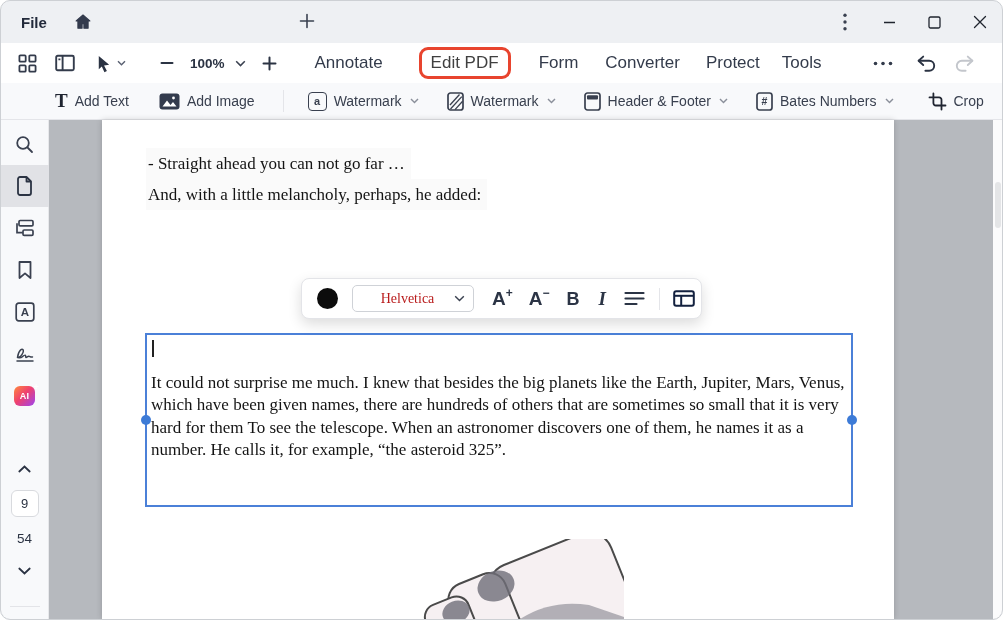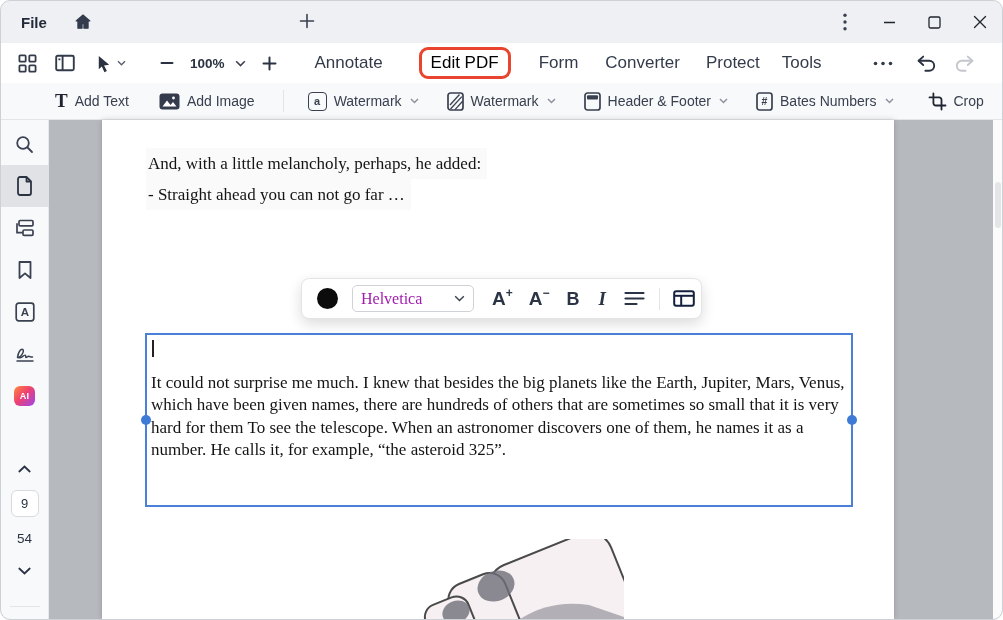--- a/index.html
+++ b/index.html
@@ -20,21 +20,21 @@
   .win-controls{ position:absolute; right:0; top:0; height:42px; display:flex; align-items:center; }
   .win-controls > div{ width:45px; height:42px; display:flex; align-items:center; justify-content:center; }
 
   
   .toolbar-main{ position:absolute; top:42px; left:0; right:0; height:40px; background:#ffffff;
     display:flex; align-items:center; }
   .tb-icon{ display:flex; align-items:center; justify-content:center; }
   .v-div{ width:1px; height:22px; background:#e4e5e9; }
   .zoom-value{ font-size:13.5px; color:#2b3343; font-weight:700; }
   .menu-tab{ font-size:17px; font-weight:400; color:#333b4b; cursor:default; white-space:nowrap; }
-  .menu-tab.active{ color:#000000; }
+  .menu-tab.active{ color:#404040; }
   .red-annot{ border:3px solid #e8442e; border-radius:9px; padding:3px 9px; margin:0 -12px; }
   .disabled-icon svg *{ stroke:#c3c6cc !important; }
 
   
   .toolbar-edit{ position:absolute; top:82px; left:0; right:0; height:37px; background:#f8f9fb;
     border-bottom:1px solid #e4e5e9; display:flex; align-items:center; font-size:14px; color:#39404f; }
   .et-item{ display:flex; align-items:center; gap:7px; white-space:nowrap; cursor:default; }
   .et-label{ font-size:14px; color:#39404f; }
   .icon-letter-box{ width:19px; height:19px; border:1.7px solid #39404f; border-radius:4px;
     display:flex; align-items:center; justify-content:center; font-size:11px; font-weight:700; color:#39404f; }
@@ -65,21 +65,21 @@
   .para-top .line{ display:table; background:rgba(0,0,0,.018); padding:1px 6px 1px 2px;
     font-size:17px; line-height:29px; }
 
   
   .format-bar{ position:absolute; left:300px; top:158px; width:401px; height:41px; background:#ffffff;
     border:1px solid #e3e4e8; border-radius:8px; box-shadow:0 5px 14px rgba(0,0,0,.14);
     display:flex; align-items:center; z-index:5; }
   .color-dot{ width:21px; height:21px; border-radius:50%; background:#0c0c0c; margin-left:15px; }
   .font-select{ margin-left:14px; width:122px; height:27px; border:1px solid #cfd2d7; border-radius:5px;
     display:flex; align-items:center; padding:0 8px; }
-  .font-name{ flex:1; font-family:"Liberation Serif", serif; font-size:16px; color:#a21caf; }
+  .font-name{ flex:1; font-family:"Liberation Serif", serif; font-size:14px; color:#b91c1c;text-align:center; }
   .fmt-btn{ color:#2b3445; display:flex; align-items:flex-start; justify-content:center; cursor:default; }
   .size-letter{ font-size:19px; font-weight:600; line-height:22px; }
   .size-sign{ font-size:12px; font-weight:700; line-height:12px; margin-top:-1px; }
   .bold-glyph{ font-size:18px; font-weight:800; line-height:22px; }
   .italic-glyph{ font-family:"Liberation Serif",serif; font-style:italic; font-weight:700; font-size:19px; line-height:22px; }
 
   
   .text-box{ position:absolute; left:144px; top:213px; width:708px; height:174px;
     border:2px solid #4b80d8; background:#ffffff; padding:3px 3px 0 4px; z-index:3; }
   .text-box p{ font-size:17px; line-height:22.5px; }
@@ -427,22 +427,22 @@
             </svg>
         </span>
       </div>
       <div class="sb-divider"></div>
       <div style="height:12px"></div>
     </div>
 
     <div class="page"></div>
 
     <div class="para-top doc-serif">
+      <div class="line">- Straight ahead you can not go far …</div>
       <div class="line">And, with a little melancholy, perhaps, he added:</div>
-      <div class="line">- Straight ahead you can not go far …</div>
     </div>
 
     <div class="format-bar">
       <div class="color-dot"></div>
       <div class="font-select">
         <span class="font-name">Helvetica</span>
         <span>
           <svg width="11" height="7" viewBox="0 0 11 7">
               <path d="M1.2 1.2 5.5 5.6 9.8 1.2" fill="none" stroke="#3a4150" stroke-width="1.4"></path>
             </svg>

